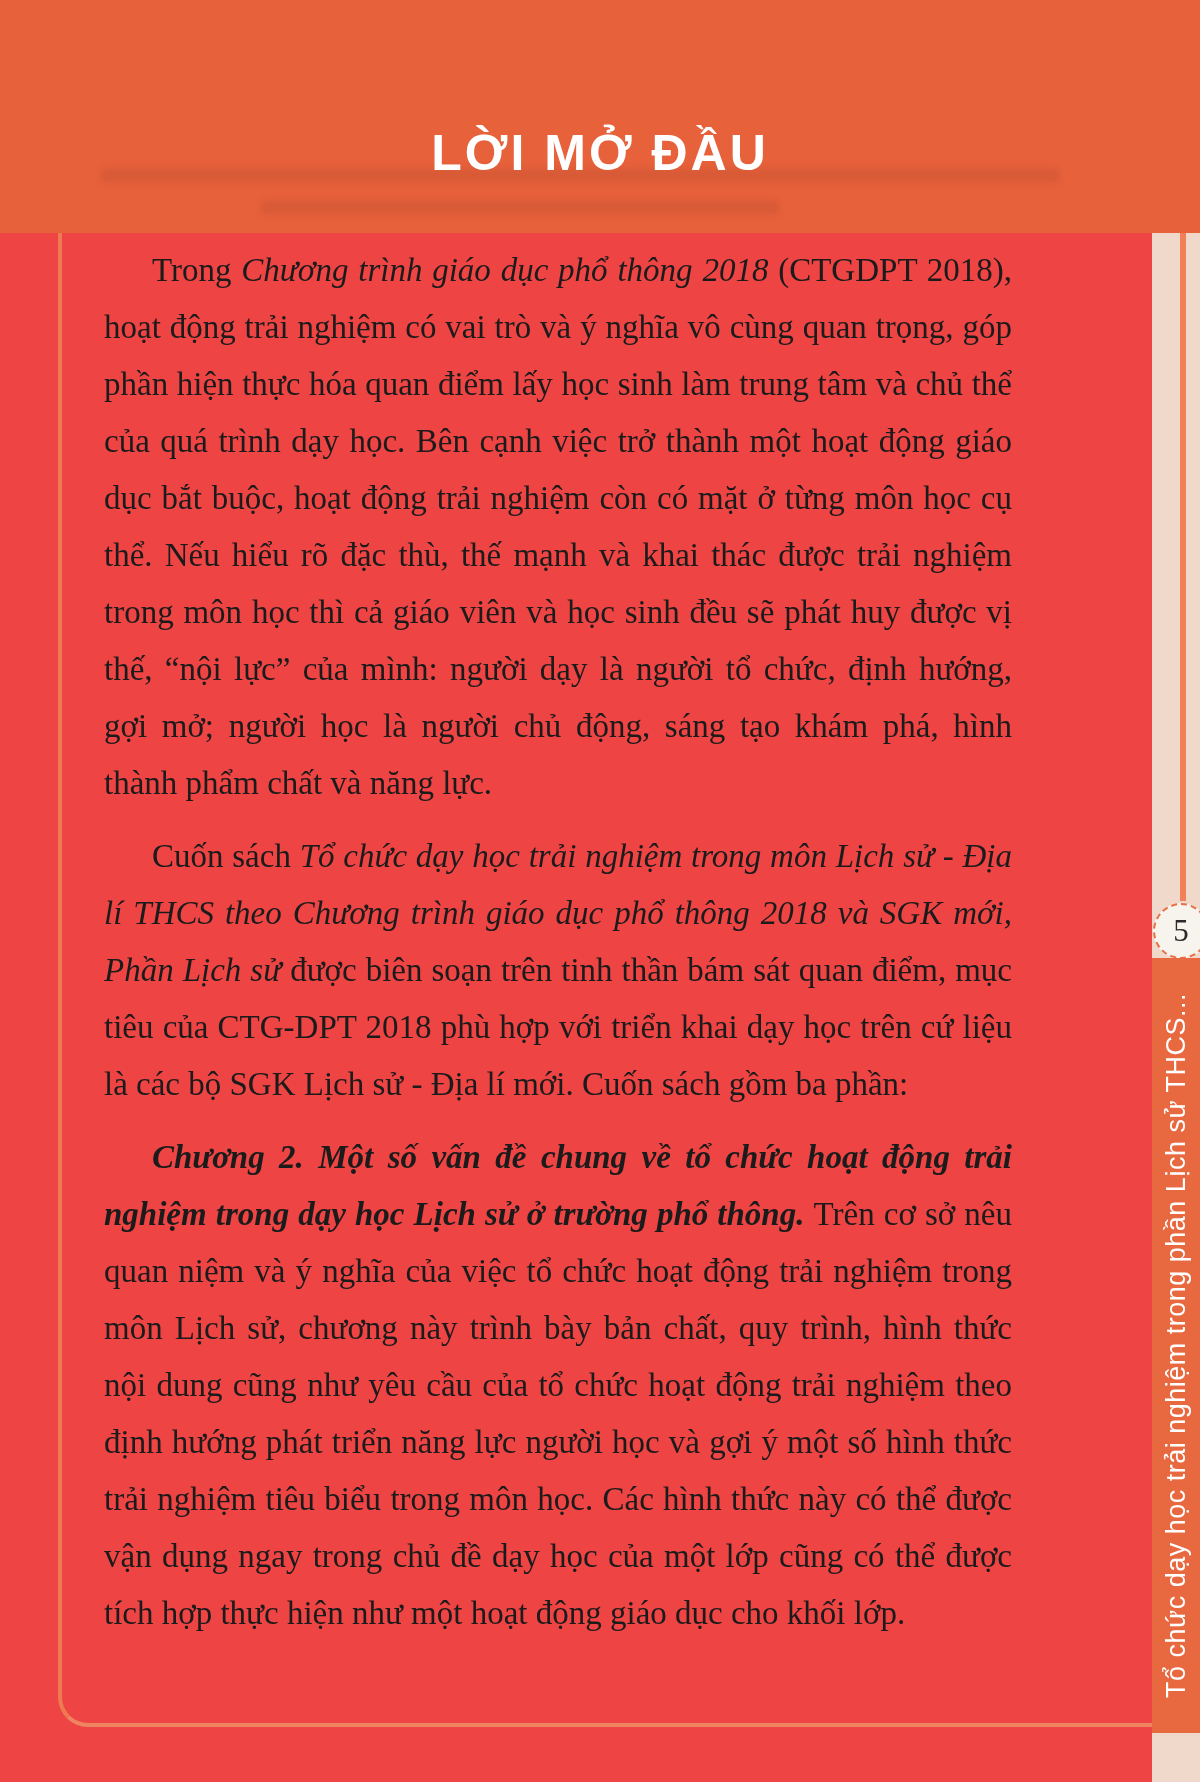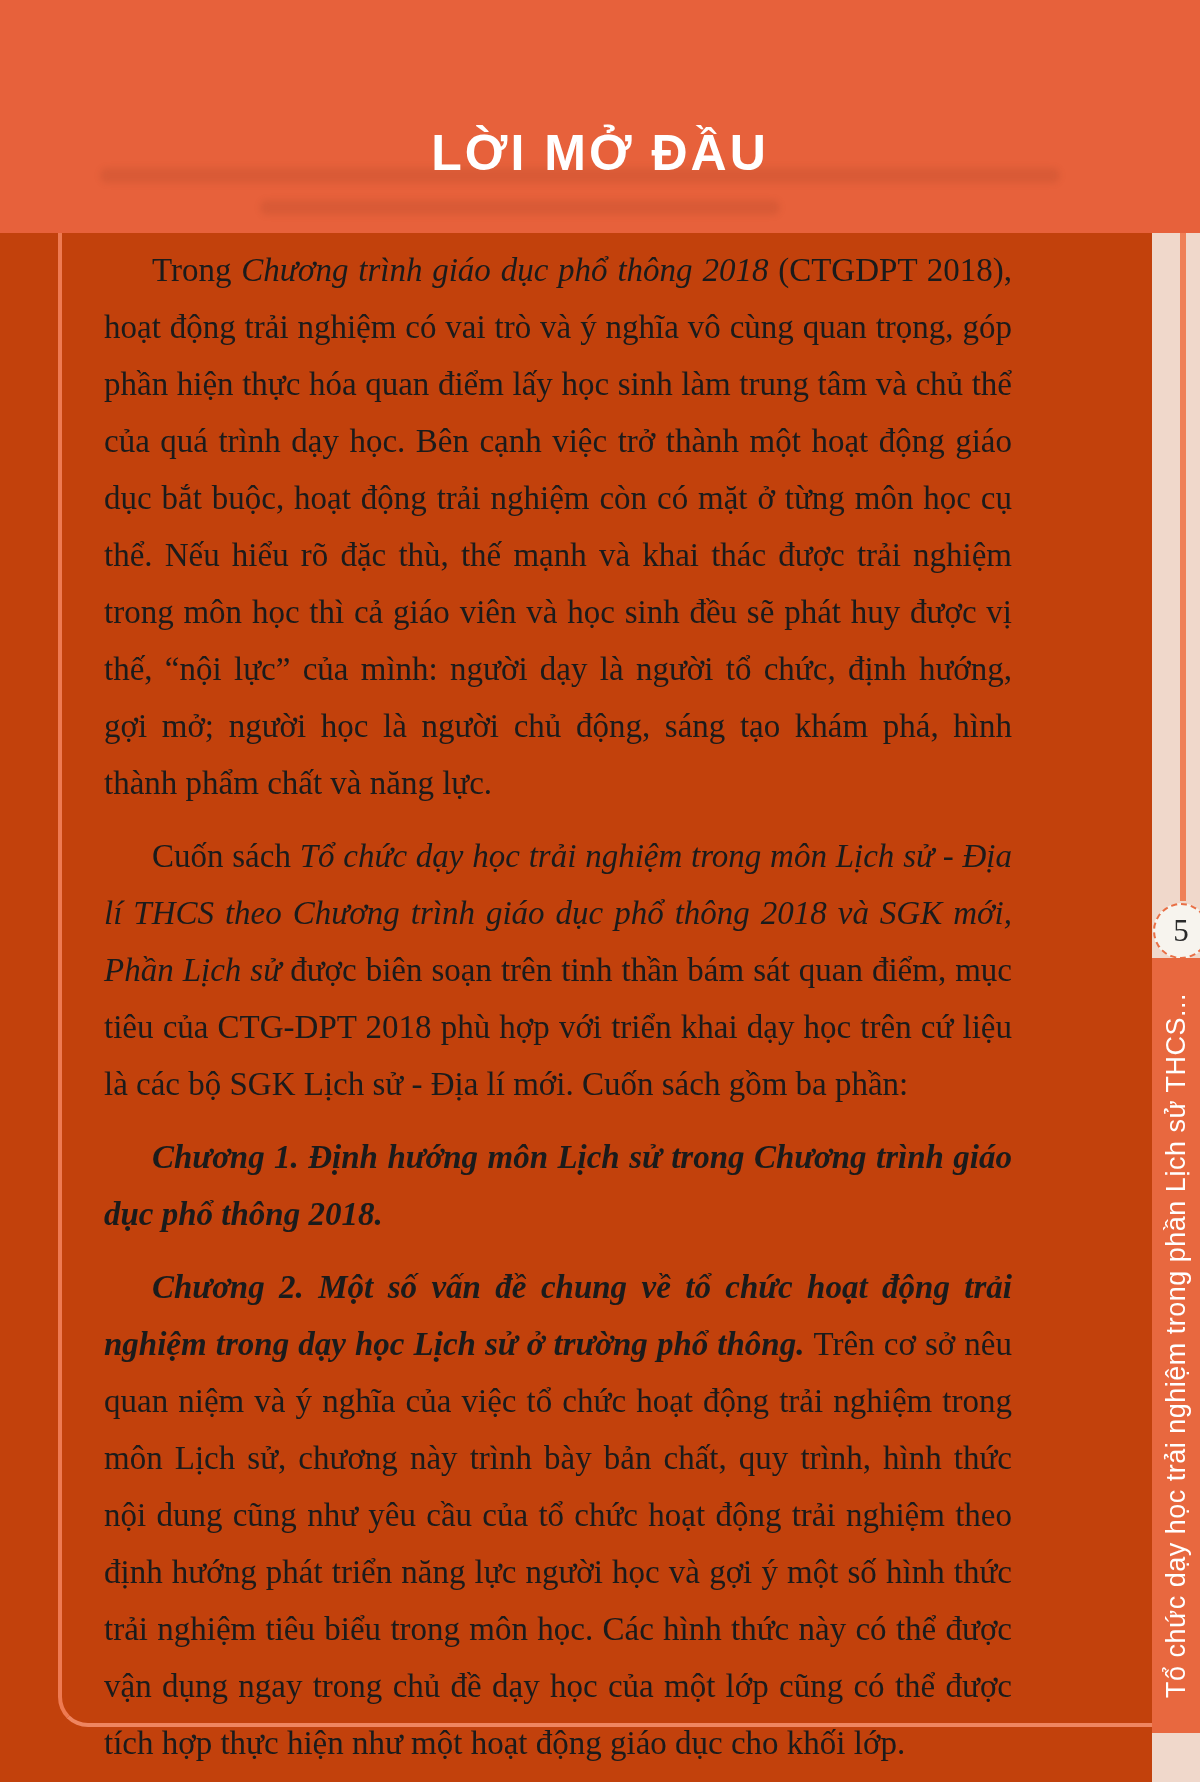--- a/index.html
+++ b/index.html
@@ -1,19 +1,19 @@
 <!DOCTYPE html>
 <html><head>
 <meta charset="utf-8">
 <style>
   html,body { margin:0; padding:0; background:#ffffff; }
   .page {
     position:relative;
     width:1200px; height:1782px;
-    background:#c2410c;
+    background:#ef4444;
     overflow:hidden;
     font-family:"Liberation Serif", serif;
   }
 
   
   .banner {
     position:absolute; left:0; top:0;
     width:1200px; height:233px;
     background:#e7613b;
   }
@@ -123,21 +123,20 @@
     <div class="ghost-line ghost-1"></div>
     <div class="ghost-line ghost-2"></div>
     <div class="banner-title">LỜI MỞ ĐẦU</div>
   </div>
 
   <div class="frame"></div>
 
   <div class="body-text">
       <p class="para"><span class="seg-normal">Trong </span><span class="seg-italic">Chương trình giáo dục phổ thông 2018</span><span class="seg-normal"> (CTGDPT 2018), hoạt động trải nghiệm có vai trò và ý nghĩa vô cùng quan trọng, góp phần hiện thực hóa quan điểm lấy học sinh làm trung tâm và chủ thể của quá trình dạy học. Bên cạnh việc trở thành một hoạt động giáo dục bắt buộc, hoạt động trải nghiệm còn có mặt ở từng môn học cụ thể. Nếu hiểu rõ đặc thù, thế mạnh và khai thác được trải nghiệm trong môn học thì cả giáo viên và học sinh đều sẽ phát huy được vị thế, “nội lực” của mình: người dạy là người tổ chức, định hướng, gợi mở; người học là người chủ động, sáng tạo khám phá, hình thành phẩm chất và năng lực.</span></p>
       <p class="para"><span class="seg-normal">Cuốn sách </span><span class="seg-italic">Tổ chức dạy học trải nghiệm trong môn Lịch sử - Địa lí THCS theo Chương trình giáo dục phổ thông 2018 và SGK mới, Phần Lịch sử</span><span class="seg-normal"> được biên soạn trên tinh thần bám sát quan điểm, mục tiêu của CTG-DPT 2018 phù hợp với triển khai dạy học trên cứ liệu là các bộ SGK Lịch sử - Địa lí mới. Cuốn sách gồm ba phần:</span></p>
-      <p class="para"><span class="seg-bold-italic">Chương 1. Định hướng môn Lịch sử trong Chương trình giáo dục phổ thông 2018.</span></p>
       <p class="para"><span class="seg-bold-italic">Chương 2. Một số vấn đề chung về tổ chức hoạt động trải nghiệm trong dạy học Lịch sử ở trường phổ thông. </span><span class="seg-normal">Trên cơ sở nêu quan niệm và ý nghĩa của việc tổ chức hoạt động trải nghiệm trong môn Lịch sử, chương này trình bày bản chất, quy trình, hình thức nội dung cũng như yêu cầu của tổ chức hoạt động trải nghiệm theo định hướng phát triển năng lực người học và gợi ý một số hình thức trải nghiệm tiêu biểu trong môn học. Các hình thức này có thể được vận dụng ngay trong chủ đề dạy học của một lớp cũng có thể được tích hợp thực hiện như một hoạt động giáo dục cho khối lớp.</span></p>
     </div>
 
   <div class="side-strip-pink"></div>
   <div class="side-vline"></div>
 
   <div class="page-badge">
     <span>5</span>
   </div>
 

